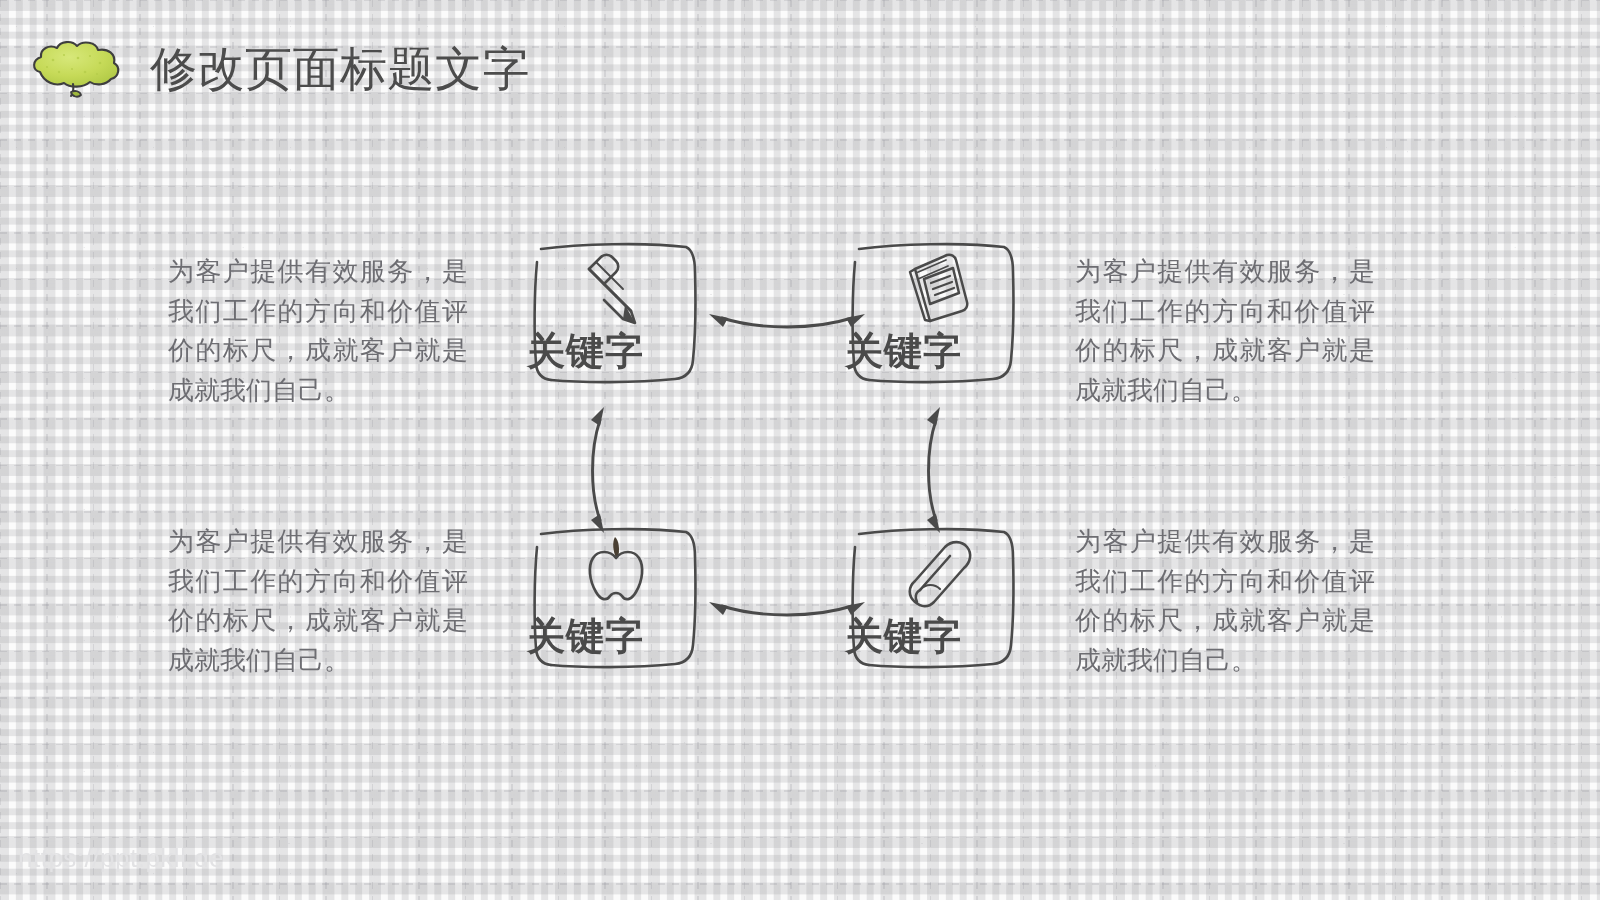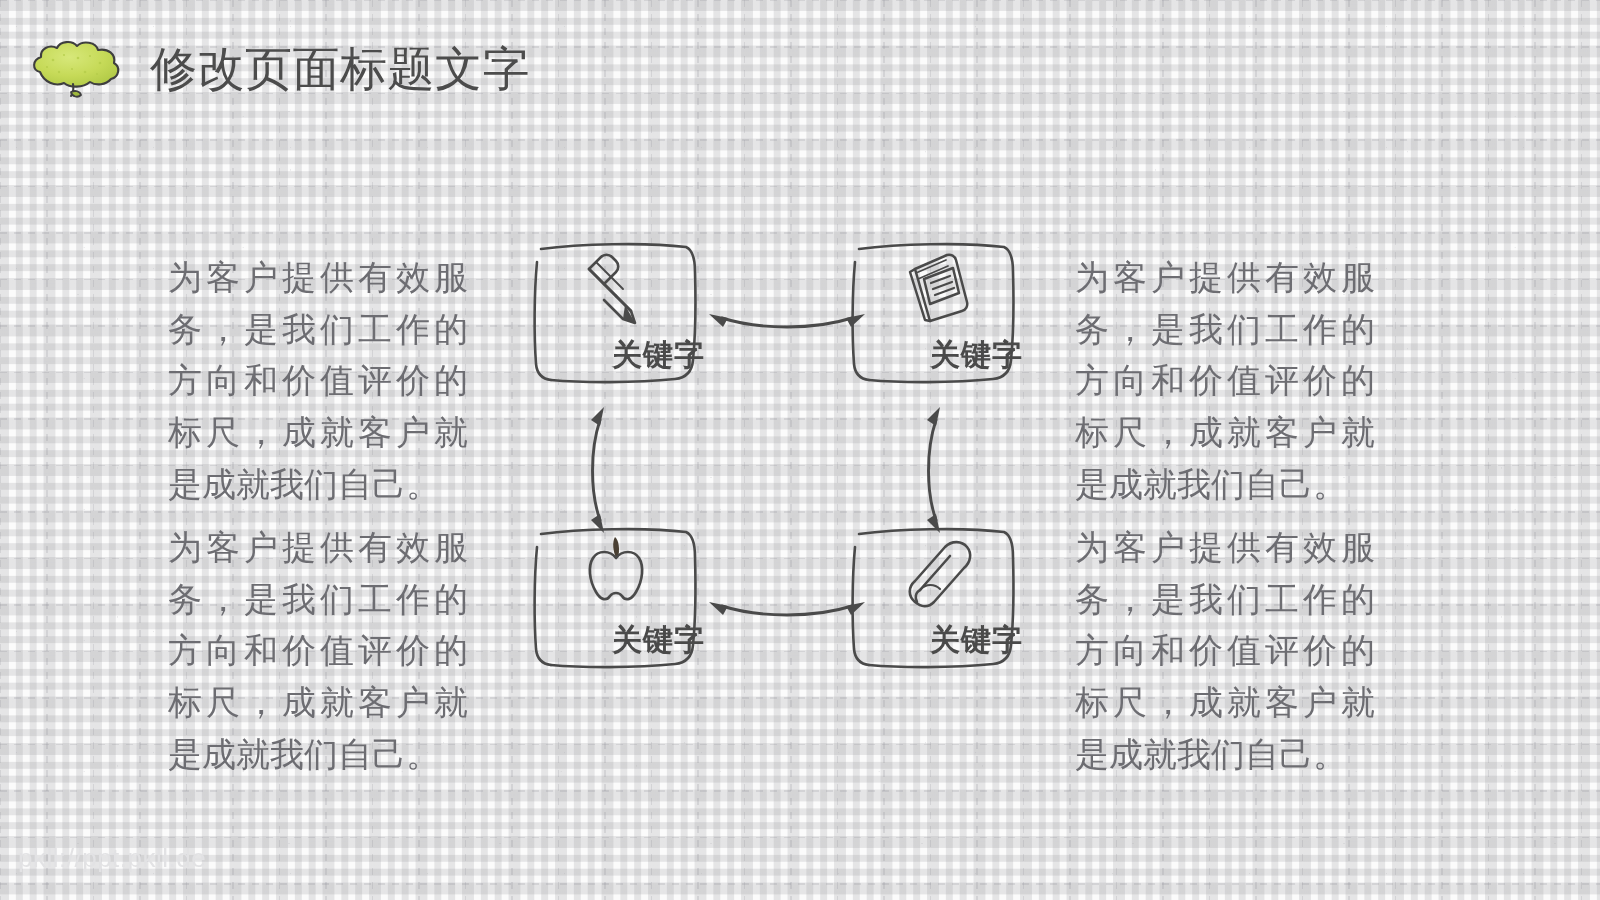--- a/index.html
+++ b/index.html
@@ -83,21 +83,21 @@
     color: #4c4c4c;
     letter-spacing: 0.5px;
     white-space: nowrap;
     font-weight: 400;
   }
 
   
   .para {
     position: absolute;
     width: 300px;
-    font-size: 34px;
+    font-size: 26px;
     line-height: 1.52;
     color: #6d6d72;
     text-align: justify;
     text-align-last: left;
     letter-spacing: 0px;
   }
   #para-tl { left: 168px; top: 252px; }
   #para-bl { left: 168px; top: 522px; }
   #para-tr { left: 1075px; top: 252px; }
   #para-br { left: 1075px; top: 522px; }
@@ -128,22 +128,22 @@
     height: 76px;
     display: flex;
     align-items: center;
     justify-content: center;
   }
   .node .node-label {
     position: absolute;
     left: 0;
     right: 0;
     bottom: 14px;
-    text-align: right;
-    font-size: 30px;
+    text-align: left;
+    font-size: 38px;
     font-weight: bold;
     color: #4a4a4a;
     letter-spacing: 1px;
     line-height: 1;
   }
 
   
   .arrow {
     position: absolute;
     overflow: visible;
@@ -321,14 +321,14 @@
     <path d="M28,3 L24,22 L15,16 Z" fill="#4a4a4a"></path>
     <path d="M28,129 L24,110 L15,116 Z" fill="#4a4a4a"></path>
   </svg>
 
   <svg class="arrow" id="arrow-right" viewBox="0 0 44 132">
     <path d="M24,16 C14,46 14,88 24,116" fill="none" stroke="#4a4a4a" stroke-width="2.9" stroke-linecap="round"></path>
     <path d="M28,3 L24,22 L15,16 Z" fill="#4a4a4a"></path>
     <path d="M28,129 L24,110 L15,116 Z" fill="#4a4a4a"></path>
   </svg>
 
-  <div id="watermark">pkll://ppt.pkll.de</div>
+  <div id="watermark">https://ppt.pkll.de</div>
 </div>
 
 </body></html>

